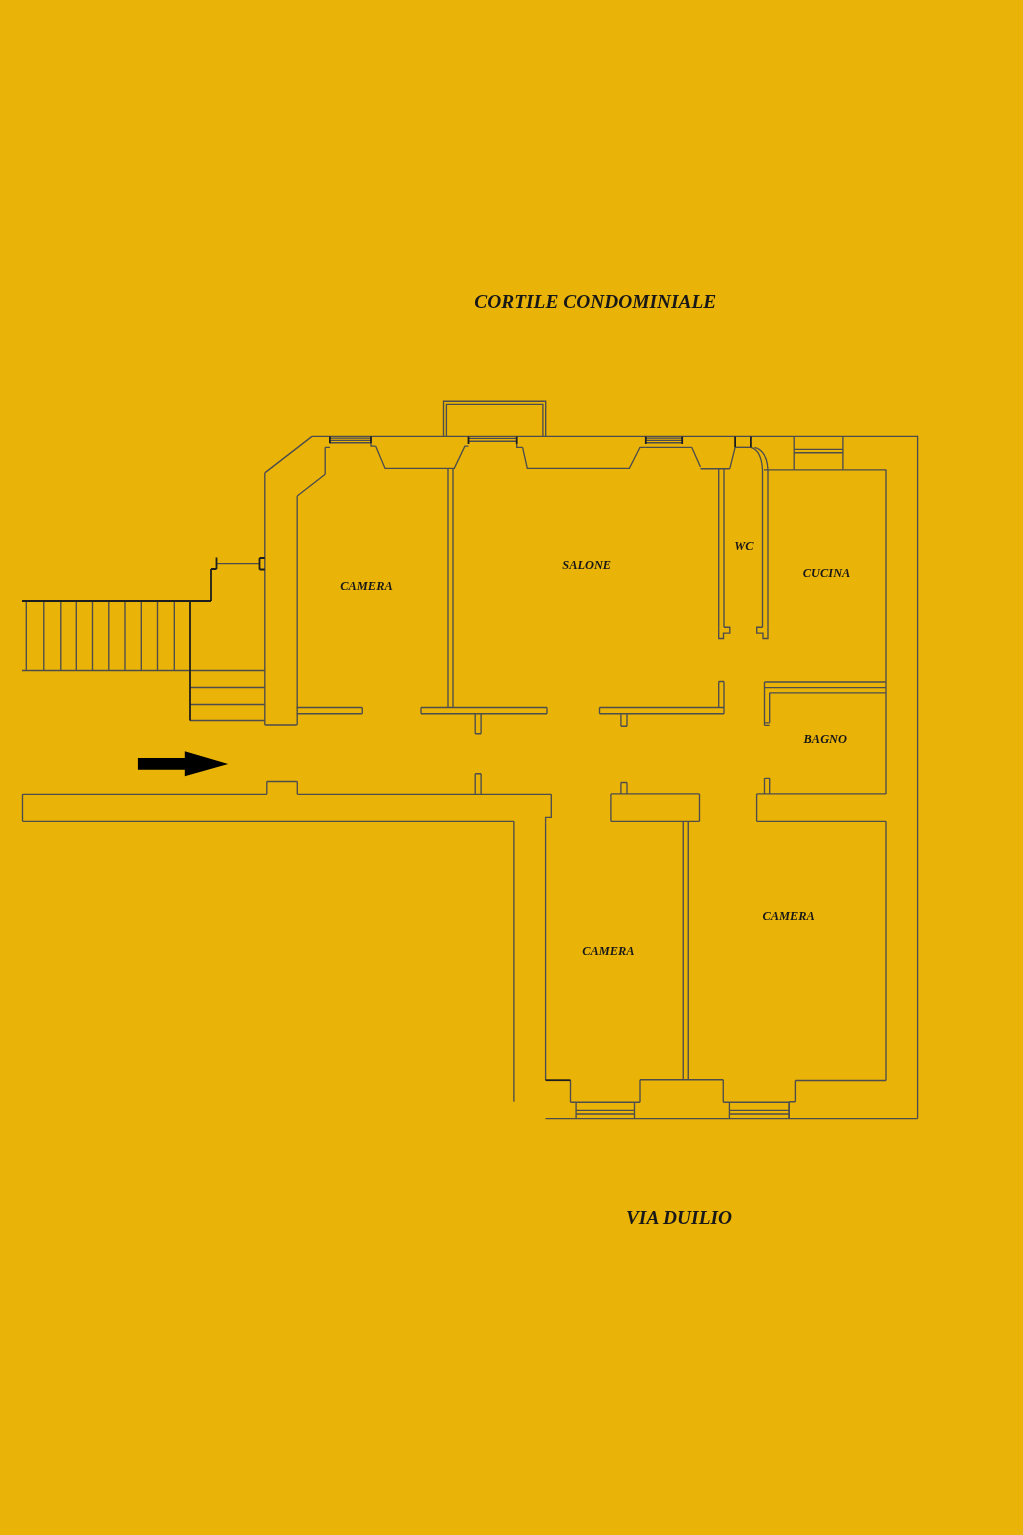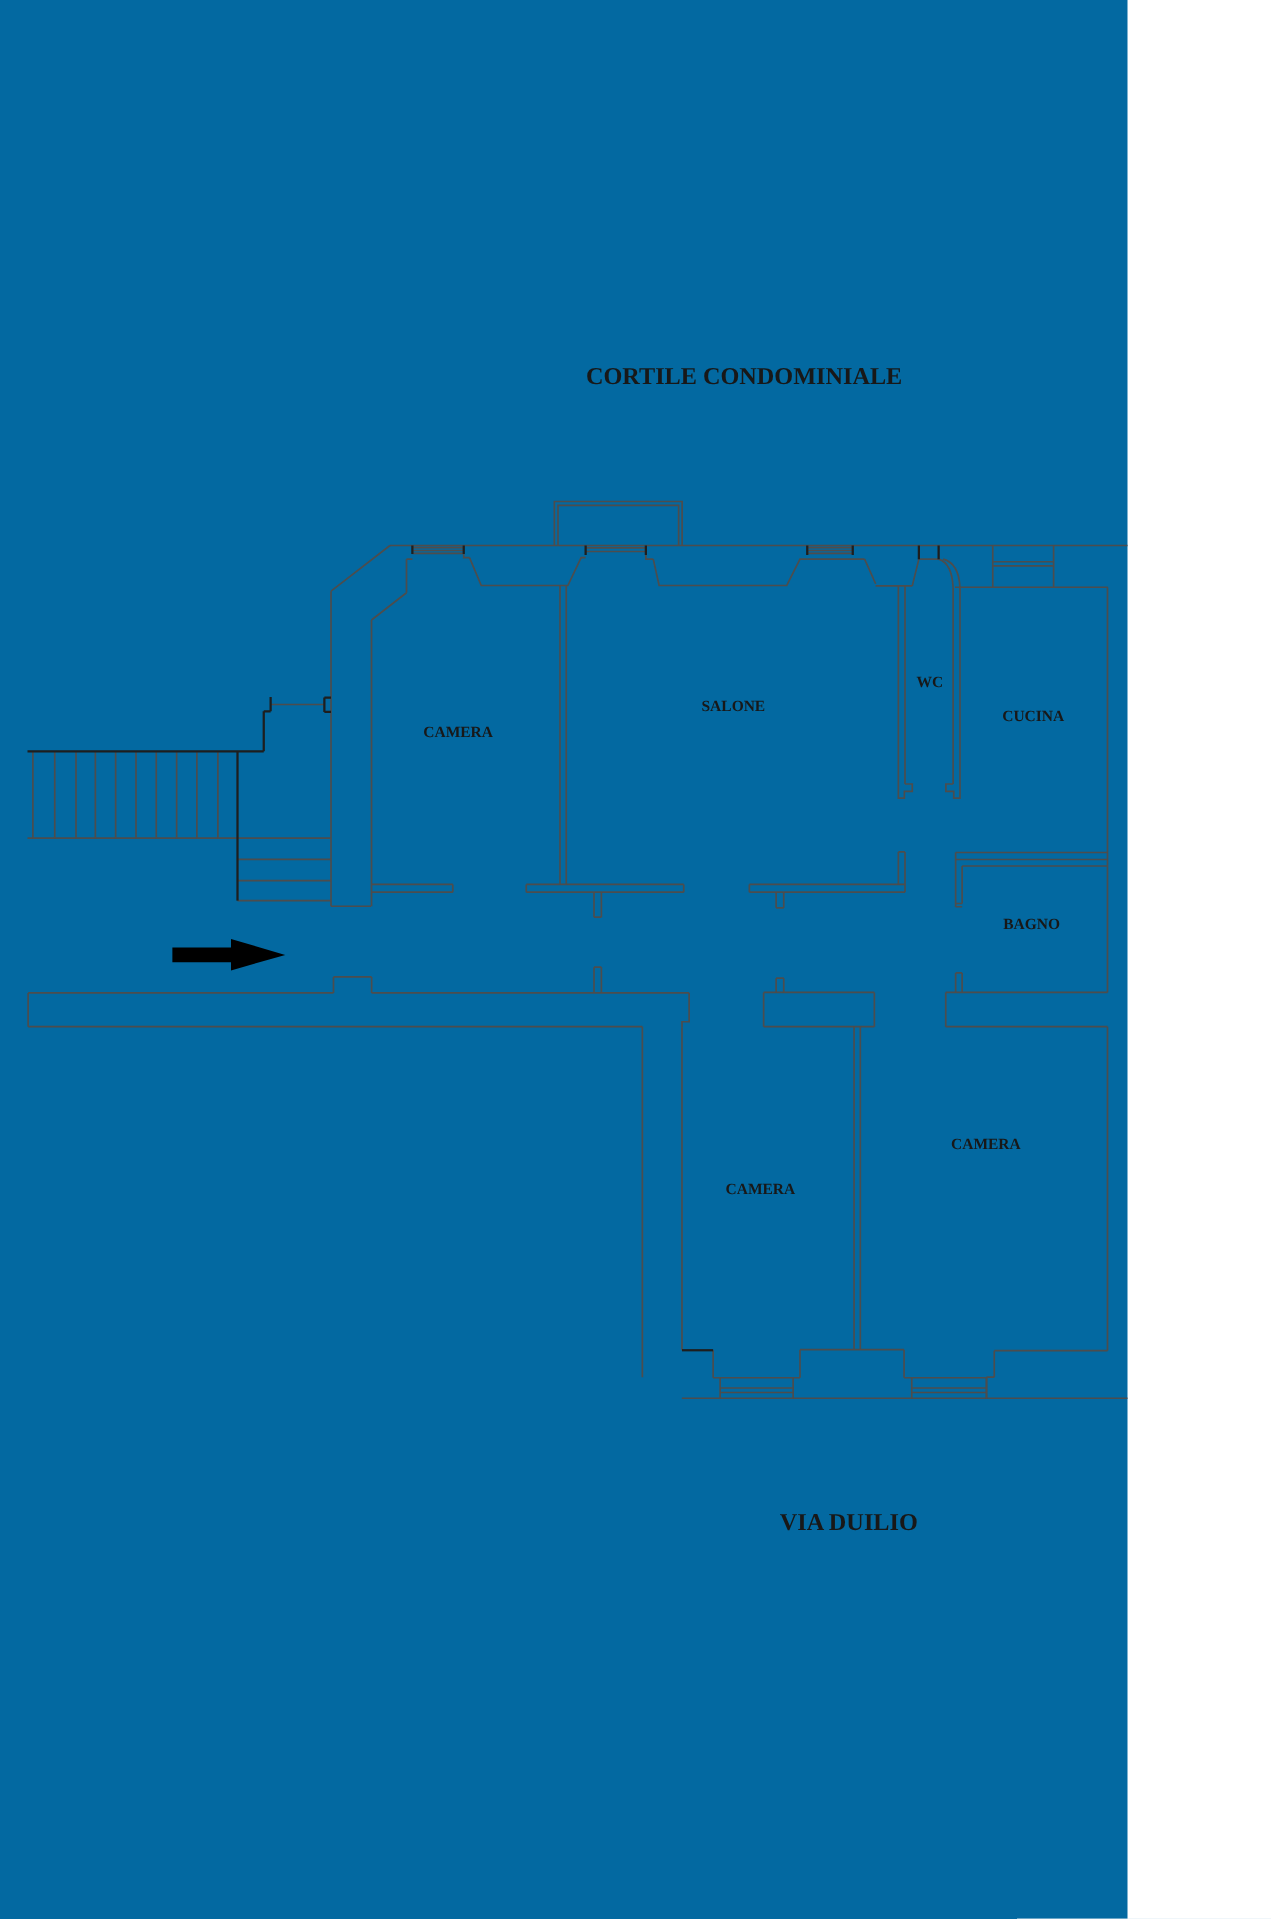--- a/index.html
+++ b/index.html
@@ -1,16 +1,16 @@
 <!DOCTYPE html>
 <html><head>
 <meta charset="utf-8">
 <style>
   html,body{margin:0;padding:0;background:#ffffff;}
-  .wrap{width:902px;height:1535px;position:relative;background:#0369a1;overflow:hidden;}
+  .wrap{width:1023px;height:1535px;position:relative;background:#eab308;overflow:hidden;font-style:italic;}
   svg{position:absolute;left:0;top:0;}
   text{font-family:"Liberation Serif", serif;font-weight:bold;fill:#181818;}
 </style>
 </head>
 <body>
 <div class="wrap">
 <svg width="1023" height="1535" viewBox="0 0 1023 1535">
 
   <g fill="none" stroke="#4d4d4d" stroke-width="1.35">
 

